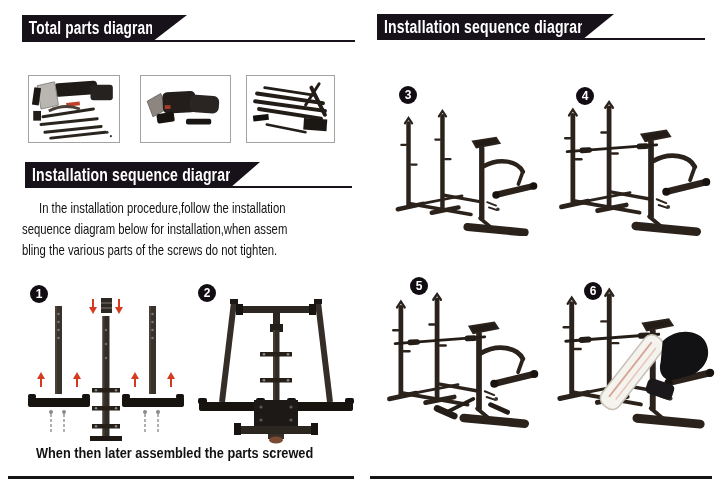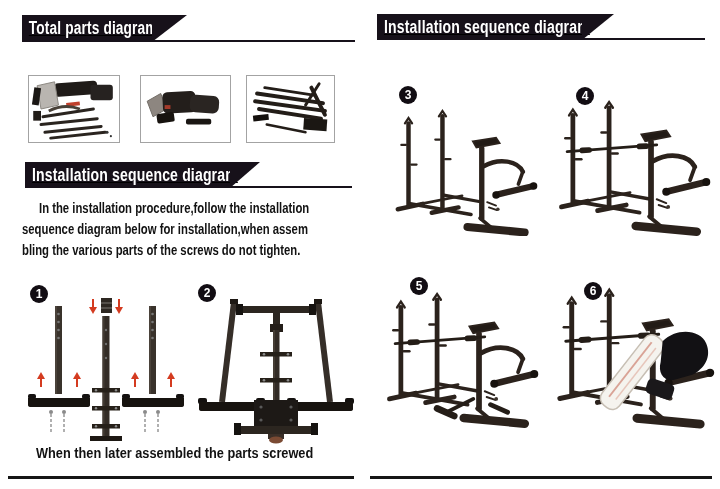--- a/index.html
+++ b/index.html
@@ -3,28 +3,28 @@
 <meta charset="utf-8">
 <style>
   html,body{margin:0;padding:0;background:#e8e8e8;}
   .page{
     position:relative;width:720px;height:489px;background:#ffffff;
     font-family:"Liberation Sans",sans-serif;overflow:hidden;margin:0 auto;
   }
   
   .banner{position:absolute;height:27px;}
   .banner .rule{position:absolute;left:0;right:0;bottom:0;height:2.5px;background:#17111a;}
-  .banner .box{position:absolute;left:0;top:0;bottom:0;background:#17111a;display:flex;align-items:center;text-decoration:underline;}
+  .banner .box{position:absolute;left:0;top:0;bottom:0;background:#17111a;display:flex;align-items:center;}
   .banner .slope{position:absolute;top:0;width:0;height:0;border-top:27px solid #17111a;border-right:35px solid transparent;}
   .banner .txt{color:#ffffff;font-weight:bold;font-size:18px;white-space:nowrap;display:inline-block;transform:scaleX(0.76);transform-origin:0 50%;padding-left:9px;letter-spacing:.2px;}
   
   .photo{position:absolute;top:75px;height:68px;background:#fff;border:1px solid #a3a3a3;box-sizing:border-box;}
   .photo svg{display:block;width:100%;height:100%;}
   
-  .para{position:absolute;left:22px;top:198px;width:334px;font-weight:bold;font-size:14.5px;color:#121212;line-height:21px;}
+  .para{position:absolute;left:22px;top:198px;width:334px;font-weight:normal;font-size:14.5px;color:#121212;line-height:21px;}
   .para .ln{white-space:nowrap;display:block;transform:scaleX(0.78);transform-origin:0 50%;}
   .para .ln.first{margin-left:17px;}
   .footer-note{position:absolute;left:36px;top:445px;font-weight:bold;font-size:14.5px;color:#121212;white-space:nowrap;transform:scaleX(0.88);transform-origin:0 50%;}
   .hrule{position:absolute;top:476px;height:3px;background:#151515;}
   
   .badge{position:absolute;width:18px;height:18px;border-radius:50%;background:#120d13;color:#fff;
          display:flex;align-items:center;justify-content:center;font-size:12px;font-weight:bold;line-height:1;}
   
   .fig{position:absolute;}
   .fig svg{display:block;width:100%;height:100%;}

